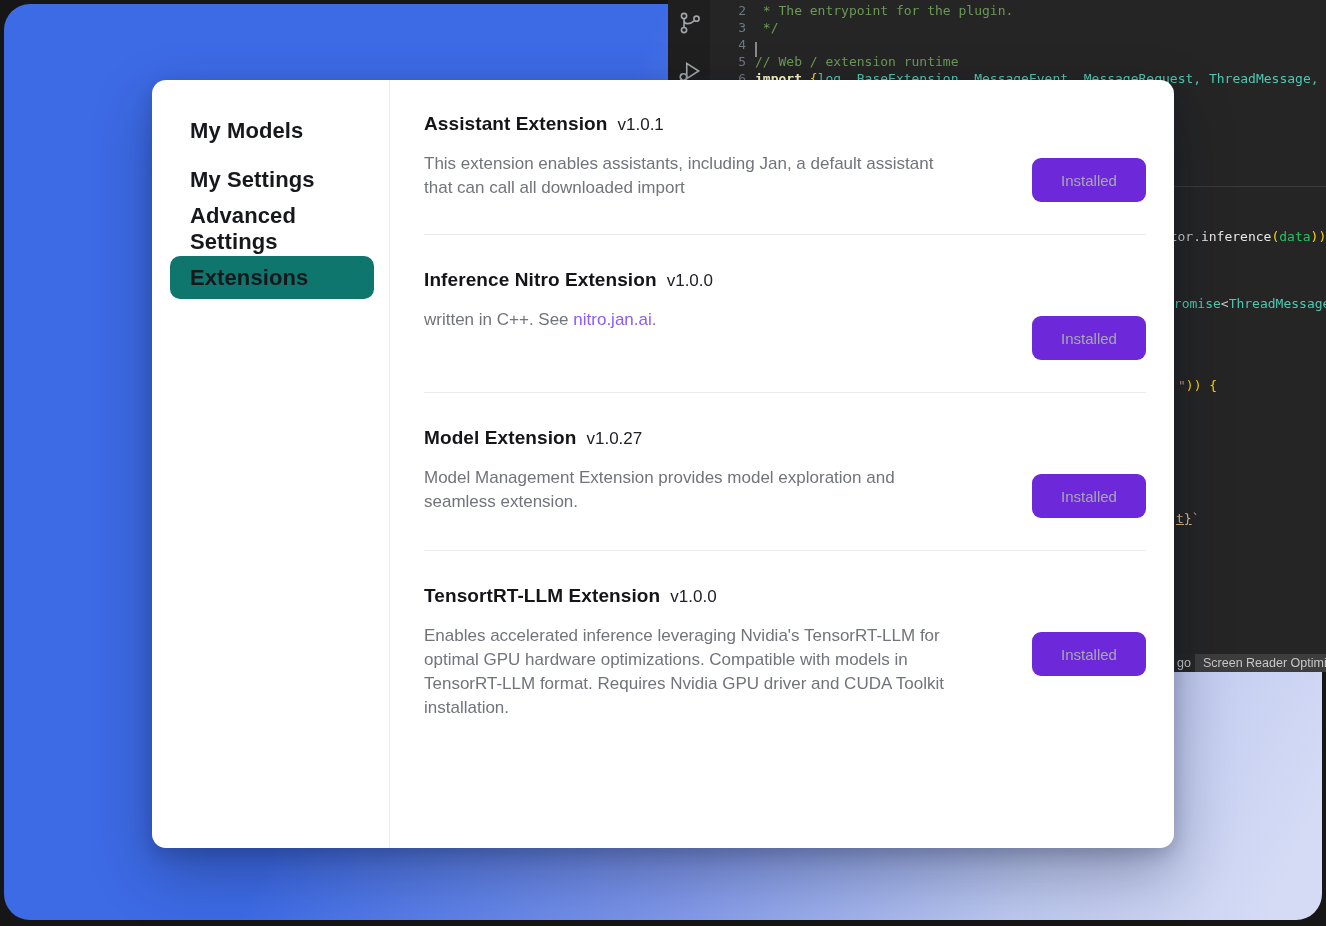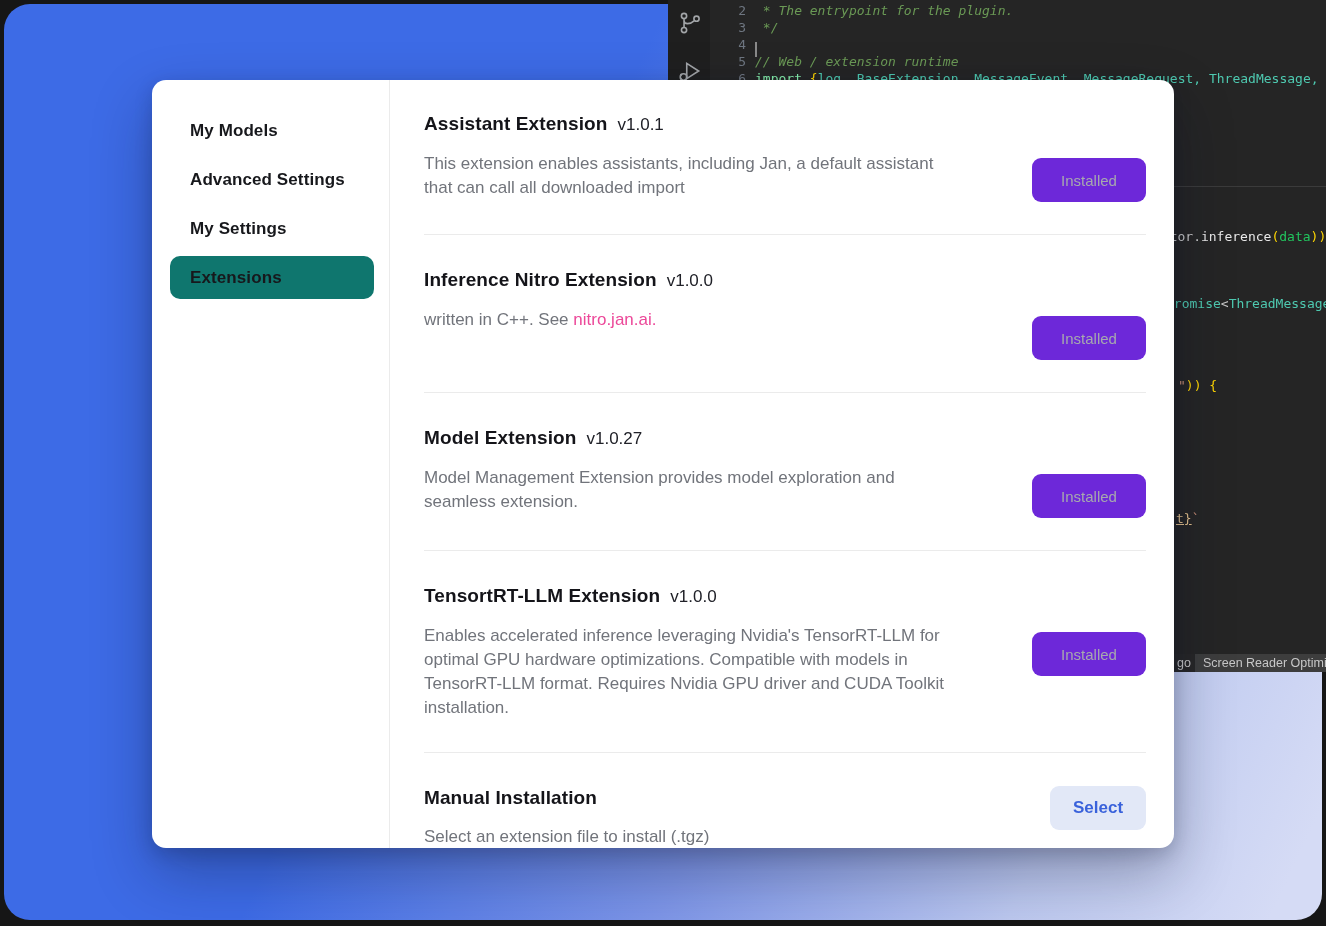--- a/index.html
+++ b/index.html
@@ -19,22 +19,22 @@
     position:absolute; left:668px; top:0; width:658px; height:672px;
     background:#252525; overflow:hidden;
     font-family:"DejaVu Sans Mono", monospace; font-size:13px; line-height:17px;
   }
   .activity-bar { position:absolute; left:0; top:0; width:42px; height:100%; background:#1F1F1F; }
   .activity-icon { position:absolute; left:9px; width:26px; height:30px; color:#A2A5A8; }
   .activity-icon svg { width:26px; height:30px; display:block; }
   .gutter-num { position:absolute; left:52px; width:26px; text-align:right; color:#6E7681; }
   .code-line { position:absolute; left:87px; white-space:pre; color:#D4D4D4; }
   .caret { position:absolute; left:87px; top:42px; width:2px; height:15px; background:#8A8A8A; }
-  .tok-comment { color:#6A9955;font-style:italic; }
-  .tok-kw { color:#86efac; }
+  .tok-comment { color:#6A9955; }
+  .tok-kw { color:#fef9c3;font-weight:bold; }
   .tok-gold { color:#FFD602; }
   .tok-type { color:#4EC9B0; }
   .tok-var { color:#22c55e;margin-top:44px; }
   .tok-fn { color:#E9E9E9; }
   .tok-plain { color:#C9C9C9; }
   .tok-str { color:#CE9178; }
   .tok-tpl { color:#E2C08D; text-decoration:underline; }
   .editor-divider { position:absolute; left:42px; right:0; top:186px; height:1px; background:#3B3B3B; }
   .code-frag { position:absolute; white-space:pre; }
   .statusbar { position:absolute; left:0; right:0; top:654px; height:18px; background:#272727;
@@ -45,34 +45,34 @@
 
   
   .modal {
     position:absolute; left:152px; top:80px; width:1022px; height:768px;
     background:#FFFFFF; border-radius:14px; overflow:hidden; display:flex;
     box-shadow:0 25px 60px rgba(12,18,45,.32), 0 6px 18px rgba(12,18,45,.18);
   }
   .sidebar { width:238px; flex-shrink:0; border-right:1px solid #EBEBEB; padding-top:29px; }
   .side-item { display:flex; align-items:center; height:43px; margin:0 15px 6px 18px;
                padding-left:20px; border-radius:10px; cursor:pointer; }
-  .side-item span { font-size:17px; font-weight:700; color:#17181C; letter-spacing:.1px; }
+  .side-item span { font-size:22px; font-weight:700; color:#17181C; letter-spacing:.1px; }
   .side-item.active { background:#0f766e; }
 
   .content { flex:1; padding:30px 28px 0 34px; }
   .ext-row { display:flex; justify-content:space-between; align-items:flex-start; padding:33px 0 32px 0; }
   .ext-row.first { padding-top:0;align-items:center; }
   .ext-row + .ext-row { border-top:1px solid #EBEBEB; }
   .ext-text { max-width:600px; }
   .ext-title-line { display:flex; align-items:baseline; line-height:24px; }
   .ext-title { font-size:19px; font-weight:700; color:#141419; letter-spacing:.1px; }
   .ext-version { font-size:17px; font-weight:400; color:#202128; margin-left:10px; }
   .ext-desc { margin-top:15px; font-size:17px; line-height:24px; color:#71747B; }
   .desc-line { display:block; }
-  .ext-link { color:#ec4899; cursor:pointer; }
+  .ext-link { color:#8b5cf6; cursor:pointer; }
   .btn { border:none; border-radius:9px; font-family:"Liberation Sans", sans-serif; flex-shrink:0; }
   .btn-installed { width:114px; height:44px; background:#6d28d9; color:#A7A9AE; font-size:15px; font-weight:500;margin-top:48px; }
   .btn-select { width:96px; height:44px; background:#E2E8F7; color:#3A62DB; font-size:17px; font-weight:700; cursor:pointer; }
 </style>
 </head>
 <body>
 
 <div class="stage">
 
   <div class="jan-window"></div>
@@ -123,24 +123,24 @@
       <span class="statusbar-tab">Screen Reader Optimized</span>
     </div>
   </div>
 
   <div class="modal">
     <div class="sidebar">
       <div class="side-item">
           <span>My Models</span>
         </div>
       <div class="side-item">
+          <span>My Settings</span>
+        </div>
+      <div class="side-item">
           <span>Advanced Settings</span>
-        </div>
-      <div class="side-item">
-          <span>My Settings</span>
         </div>
       <div class="side-item active">
           <span>Extensions</span>
         </div>
     </div>
 
     <div class="content">
 
       <div class="ext-row first">
         <div class="ext-text">
@@ -192,28 +192,17 @@
           <div class="ext-desc">
             <span class="desc-line">Enables accelerated inference leveraging Nvidia's TensorRT-LLM for</span>
             <span class="desc-line">optimal GPU hardware optimizations. Compatible with models in</span>
             <span class="desc-line">TensorRT-LLM format. Requires Nvidia GPU driver and CUDA Toolkit</span>
             <span class="desc-line">installation.</span>
           </div>
         </div>
         <button class="btn btn-installed">Installed</button>
       </div>
 
-      <div class="ext-row">
-        <div class="ext-text">
-          <div class="ext-title-line">
-            <span class="ext-title">Manual Installation</span>
-          </div>
-          <div class="ext-desc">
-            <span class="desc-line">Select an extension file to install (.tgz)</span>
-          </div>
-        </div>
-        <button class="btn btn-select">Select</button>
-      </div>
 
     </div>
   </div>
 
 </div>
 
 </body></html>

